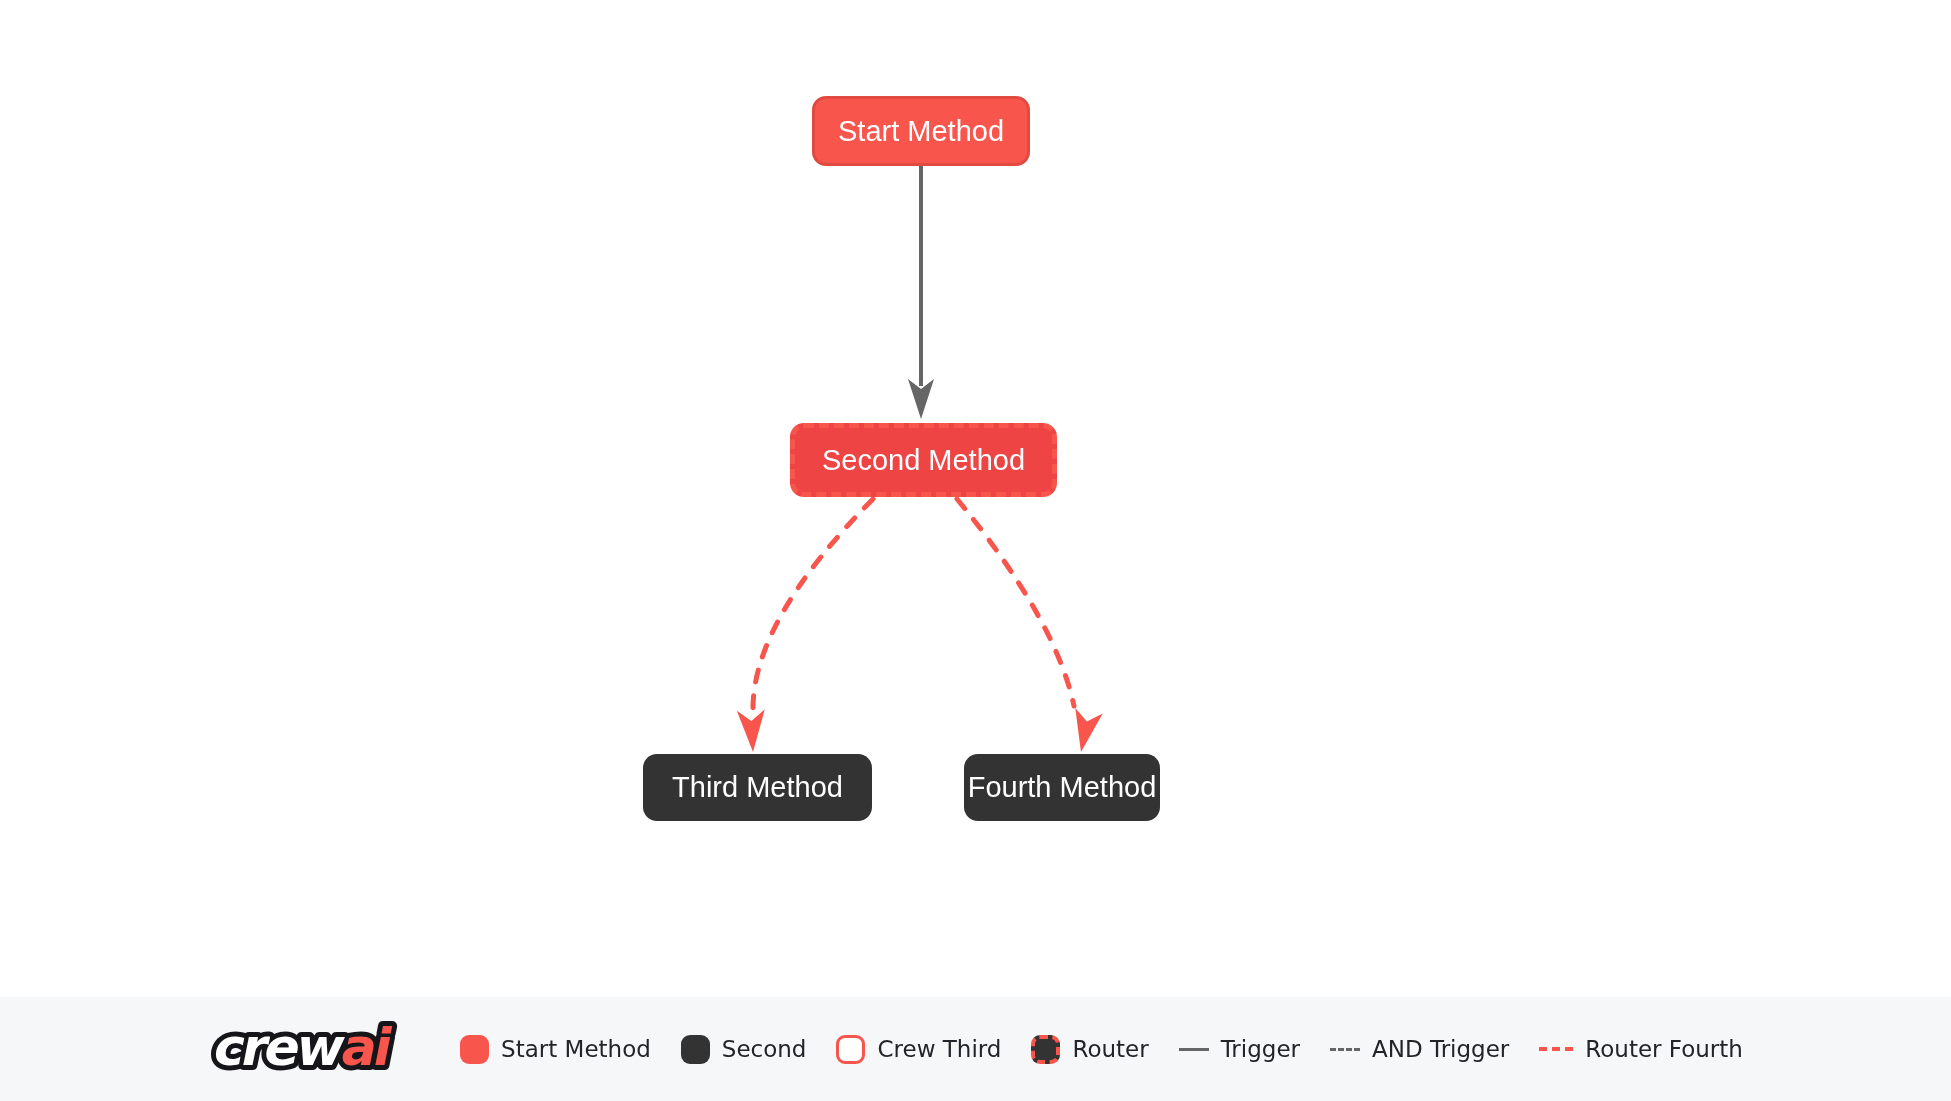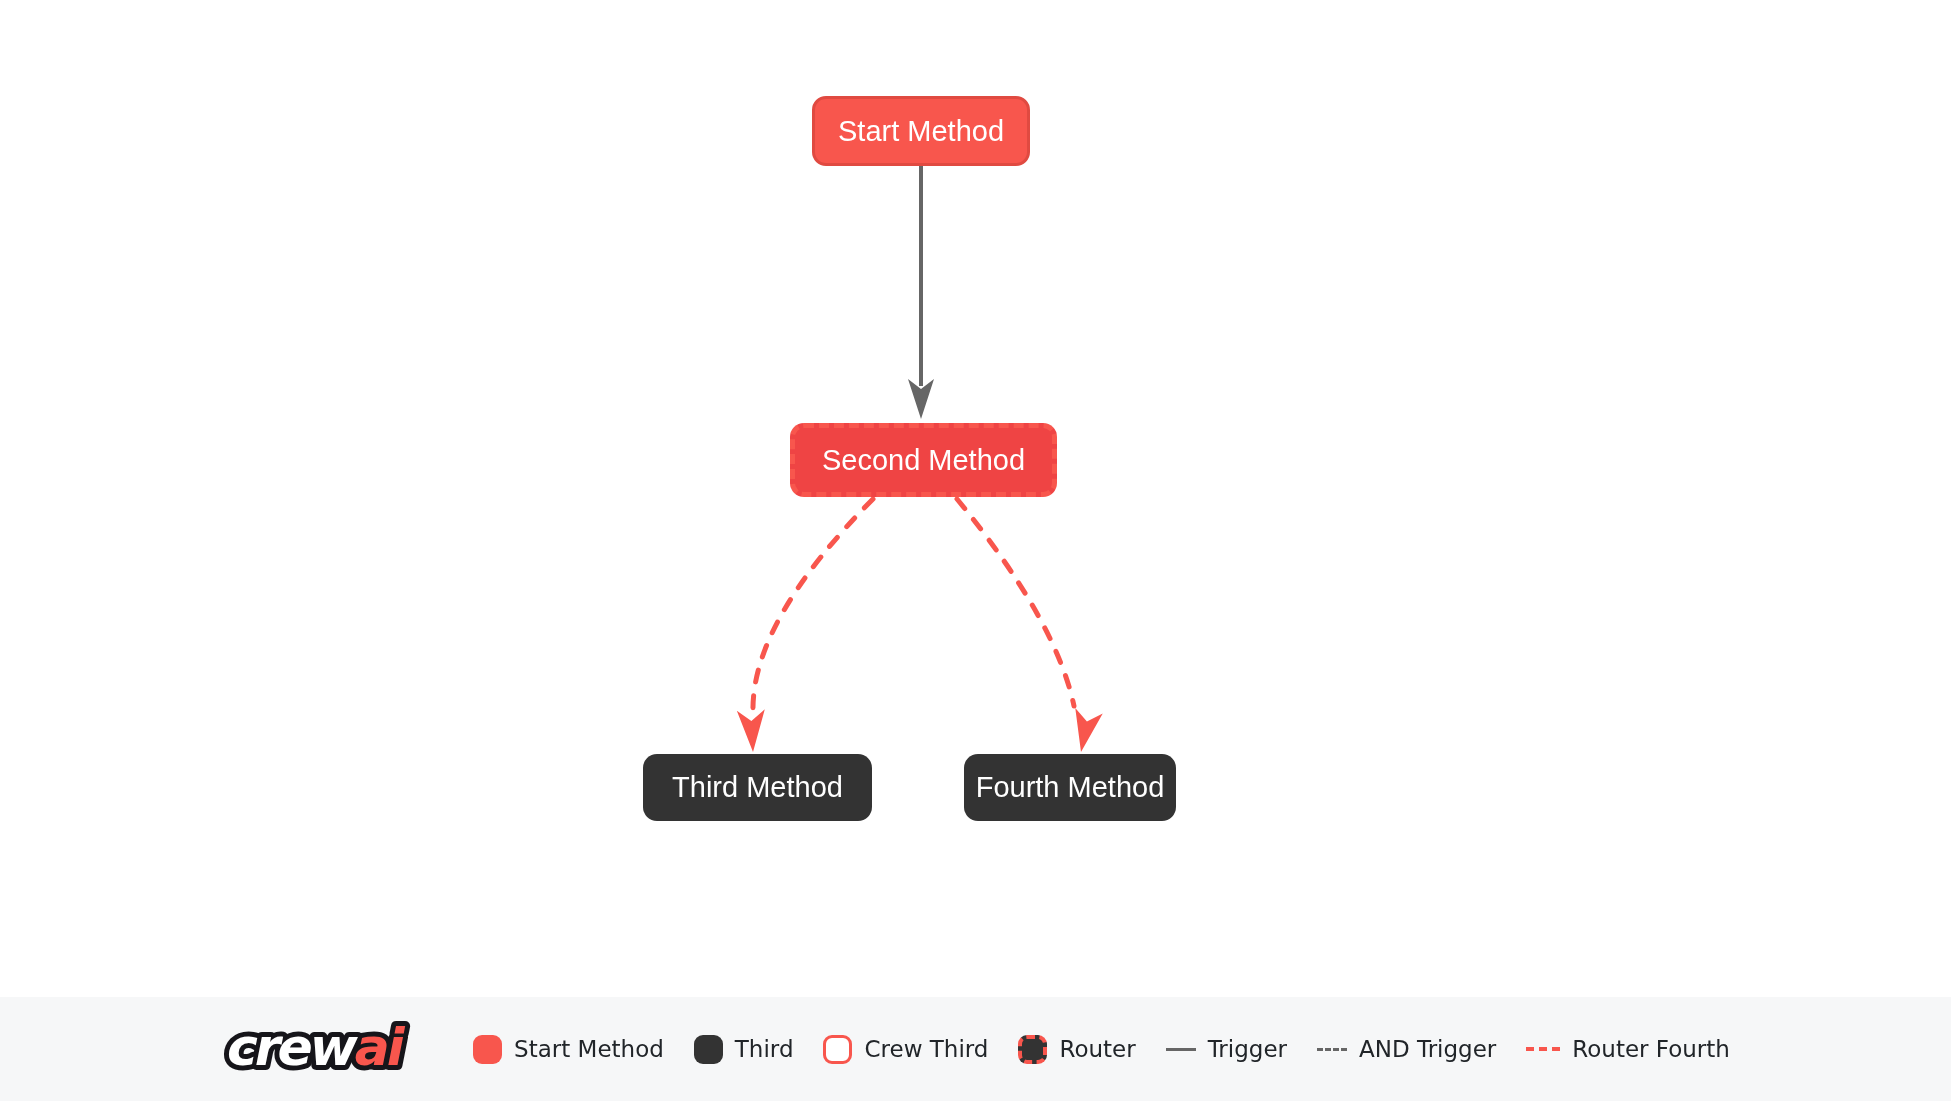--- a/index.html
+++ b/index.html
@@ -27,21 +27,21 @@
     left:812px;top:96px;width:218px;height:70px;
     background:#f8564d;
     border:3px solid #e04a41;
   }
   .node-router{
     left:790px;top:423px;width:267px;height:74px;
     background:#ef4444;
     border:5px dashed #f8564d;
   }
   .node-method3{left:643px;top:754px;width:229px;height:67px;background:#333333;}
-  .node-method4{left:964px;top:754px;width:212px;height:67px;background:#333333;}
+  .node-method4{left:964px;top:754px;width:196px;height:67px;background:#333333;}
 
   
   .legend{
     position:absolute;left:0;bottom:0;width:100%;height:104px;
     background:#f6f7f8;
     display:flex;align-items:center;justify-content:center;
     column-gap:30px;
     font-family:"DejaVu Sans", sans-serif;
     font-size:23px;color:#212529;
   }
@@ -108,21 +108,21 @@
       <text class="logo-fill" x="6" y="49"><tspan class="crew">crew</tspan><tspan class="ai">ai</tspan></text>
     </svg>
 
     <div class="legend-item">
       <span class="sw sw-start"></span>
       <span class="legend-label">Start Method</span>
     </div>
 
     <div class="legend-item">
       <span class="sw sw-method"></span>
-      <span class="legend-label">Third</span>
+      <span class="legend-label">Second</span>
     </div>
 
     <div class="legend-item">
       <span class="sw sw-crew"></span>
       <span class="legend-label">Crew Third</span>
     </div>
 
     <div class="legend-item">
       <span class="sw sw-router"></span>
       <span class="legend-label">Router</span>

